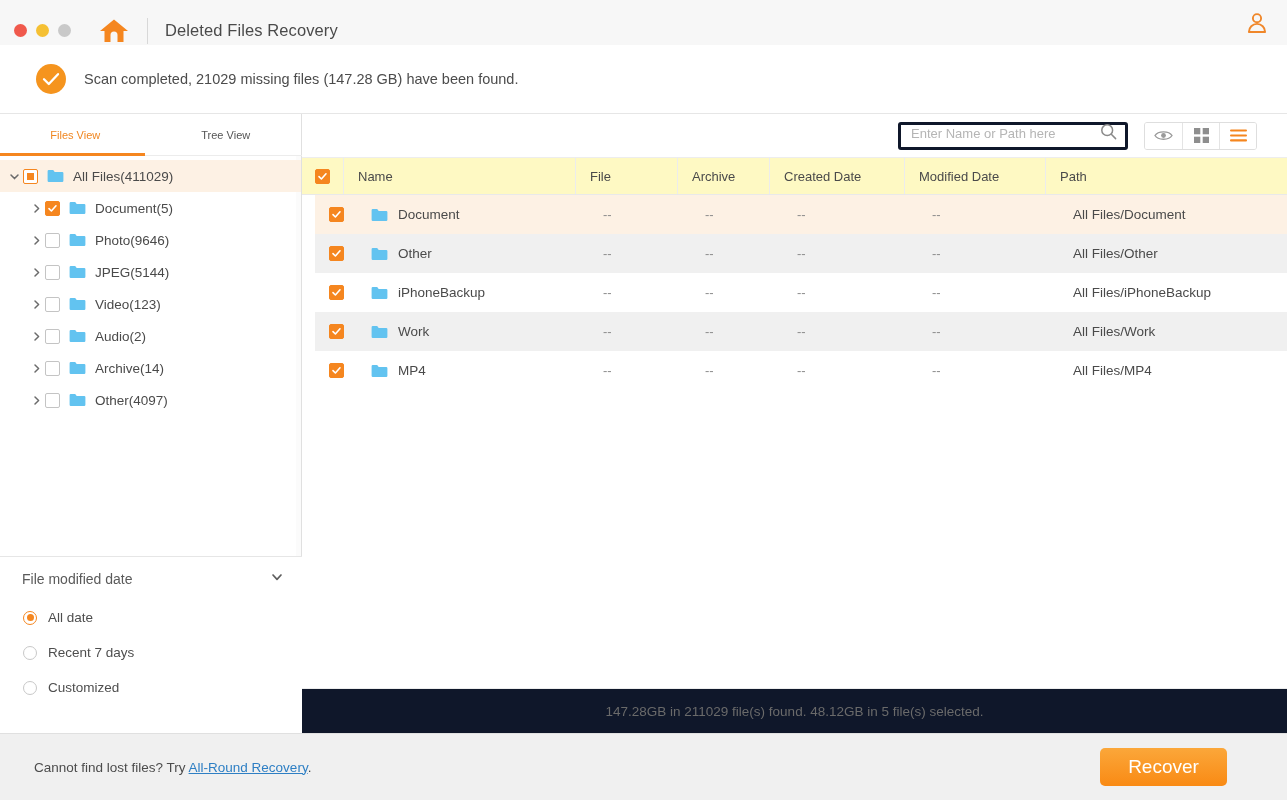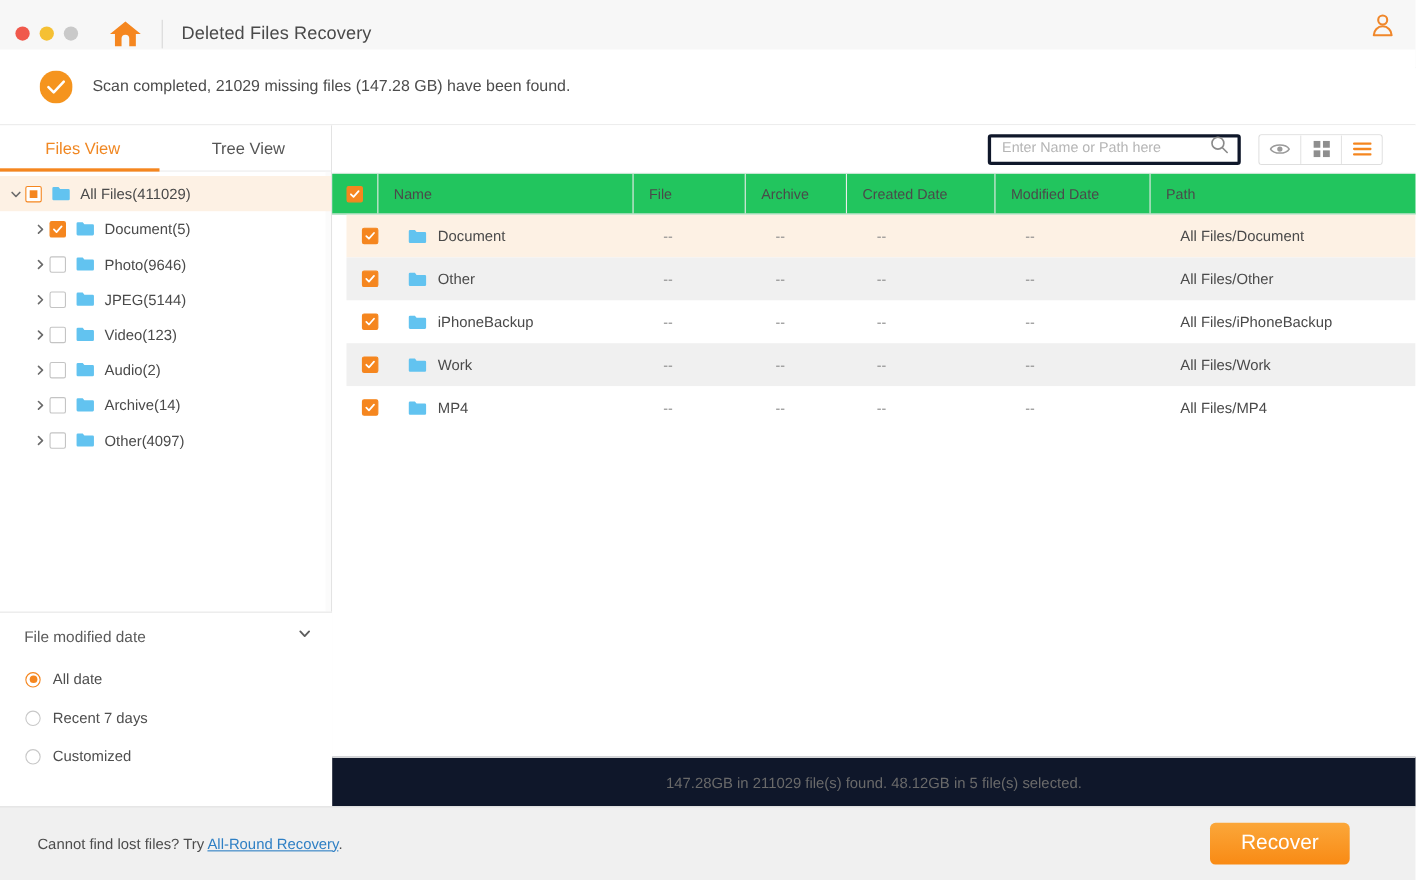--- a/index.html
+++ b/index.html
@@ -39,21 +39,21 @@
   .banner-text { margin-left:18px; font-size:14.5px; color:#4c4c4c; }
 
   
   .sidebar {
     position:absolute; left:0; top:114px; width:302px; height:619px;
     background:#fff; border-right:1px solid #e0e0e0;
   }
   .tabs { display:flex; height:42px; position:relative; }
   .tab {
     flex:1; display:flex; align-items:center; justify-content:center;
-    font-size:15px; color:#555; cursor:pointer; user-select:none;
+    font-size:11px; color:#555; cursor:pointer; user-select:none;
   }
   .tab.active { color:#f08722; }
   .tab-underline {
     position:absolute; left:0; bottom:0; width:145px; height:3px; background:#f5861f;
   }
   .tabs-baseline {
     position:absolute; left:0; bottom:0; width:302px; height:1px; background:#ececec;
   }
 
   .tree { position:relative; height:400px; padding-top:4px; overflow:hidden; }
@@ -120,21 +120,21 @@
     margin-left:16px; height:28px; display:flex; align-items:stretch;
     border:1px solid #dedede; border-radius:3px; overflow:hidden; background:#fff;
   }
   .igbtn {
     width:37px; display:flex; align-items:center; justify-content:center;
     cursor:pointer; background:#fff;
   }
   .igbtn + .igbtn { border-left:1px solid #e4e4e4; }
 
   .thead {
-    display:flex; height:37px; background:#22c55e;
+    display:flex; height:37px; background:#fef9c3;
     border-bottom:1px solid #e9e9e9;
   }
   .th {
     display:flex; align-items:center; font-size:13px; color:#4a4a4a;
     border-right:1px solid #ececec; padding-left:14px;
   }
   .th.last { border-right:none; }
   .th-cbx { width:42px; justify-content:center; padding-left:0; }
   .col-name { width:232px; }
   .col-size { width:102px; }

